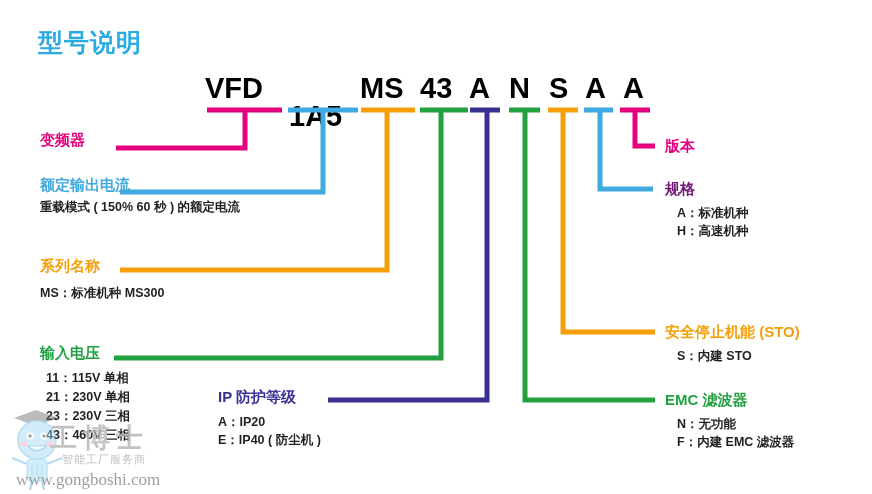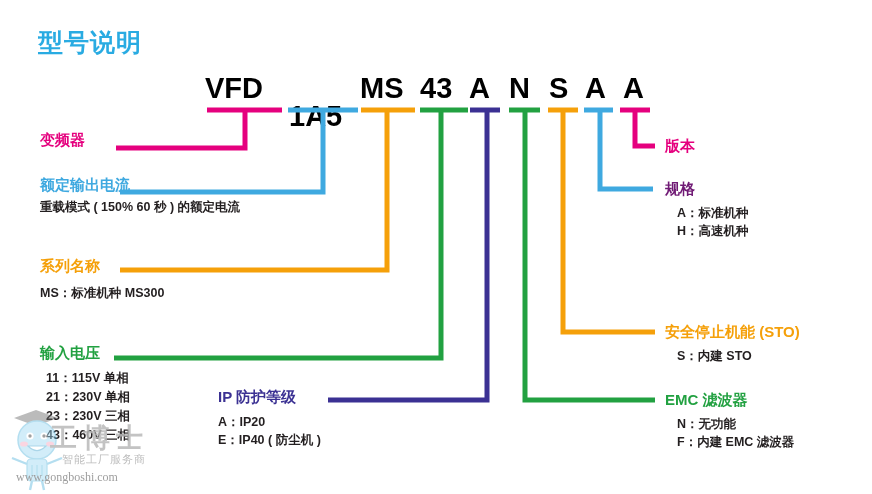--- a/index.html
+++ b/index.html
@@ -77,21 +77,21 @@
     left: 6px;
     top: 404px;
     width: 196px;
     height: 88px;
     opacity: 0.85;
   }
   #wm-url {
     position: absolute;
     left: 10px;
     top: 66px;
-    font-size: 12px;
+    font-size: 17px;
     color: #8d8d8d;
     font-family: "Liberation Serif", "DejaVu Serif", serif;
     white-space: nowrap;
   }
   #wm-brand {
     position: absolute;
     left: 44px;
     top: 16px;
     font-size: 27px;
     font-weight: bold;

